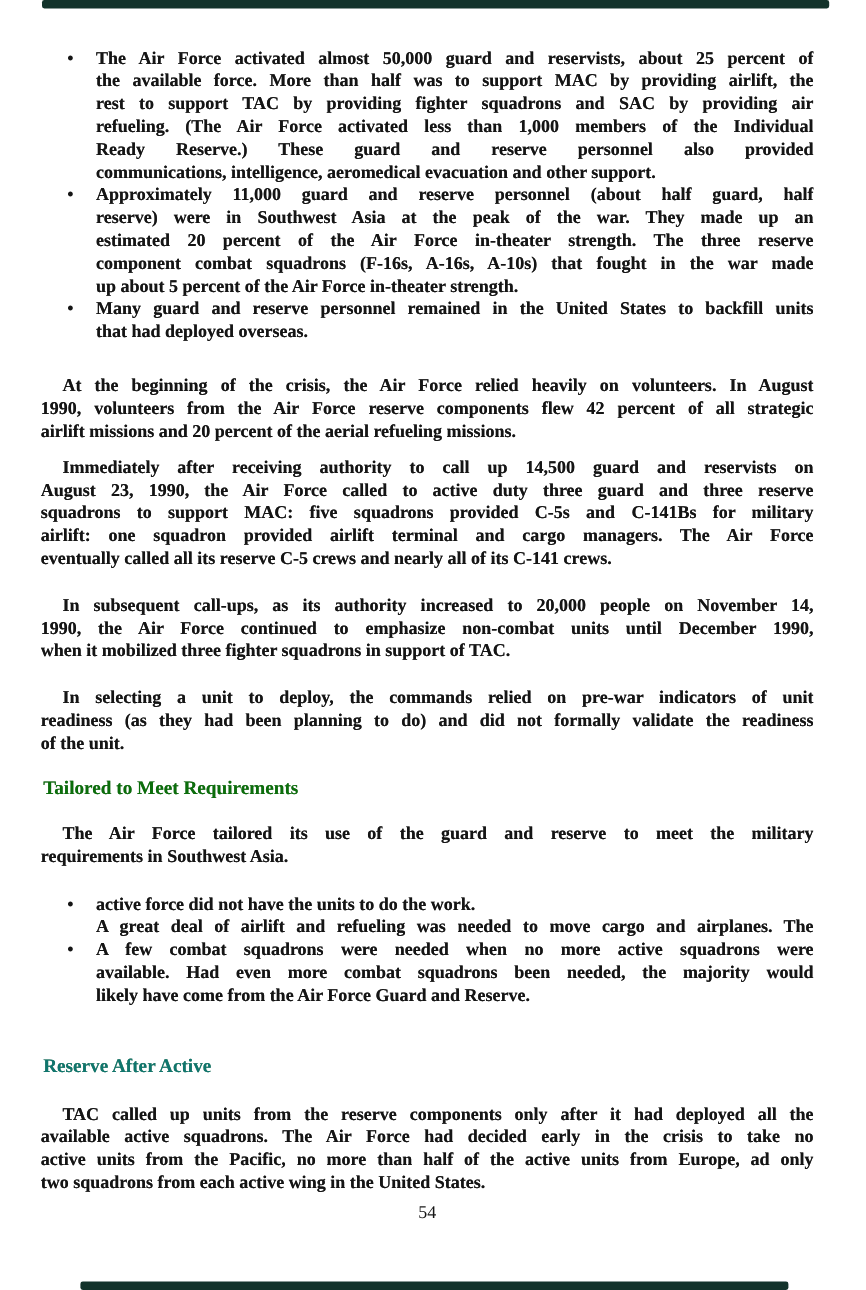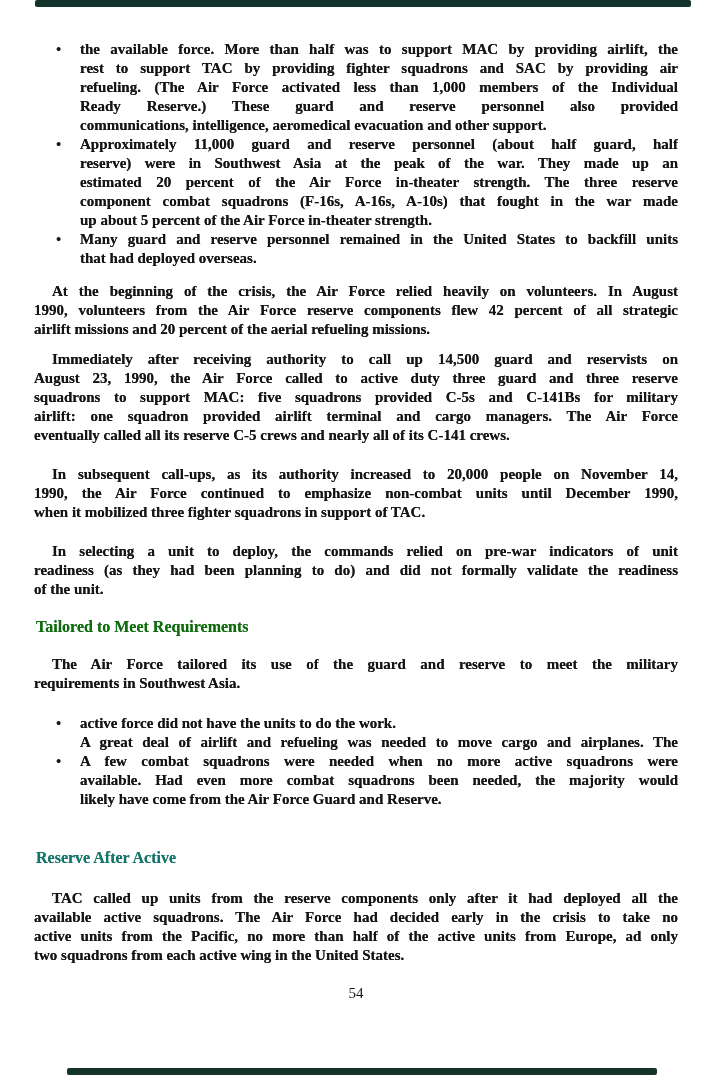--- a/index.html
+++ b/index.html
@@ -72,20 +72,21 @@
 </head>
 <body>
 
 <div class="page" style="color: rgb(21, 21, 21);">
   <div class="scan-bar top" style="background: rgb(19, 51, 43);"></div>
   <div class="content">
     <div id="blocks">
         <div class="block bullet" style="margin-top: 40px;">
           <span class="bullet-marker">•</span>
           <div class="bullet-body">
+            <div class="line">The Air Force activated almost 50,000 guard and reservists, about 25 percent of</div>
             <div class="line">the available force. More than half was to support MAC by providing airlift, the</div>
             <div class="line">rest to support TAC by providing fighter squadrons and SAC by providing air</div>
             <div class="line">refueling. (The Air Force activated less than 1,000 members of the Individual</div>
             <div class="line">Ready Reserve.) These guard and reserve personnel also provided</div>
             <div class="line last">communications, intelligence, aeromedical evacuation and other support.</div>
           </div>
         </div>
         <div class="block bullet" style="margin-top: 0px;">
           <span class="bullet-marker">•</span>
           <div class="bullet-body">
@@ -96,21 +97,21 @@
             <div class="line last">up about 5 percent of the Air Force in-theater strength.</div>
           </div>
         </div>
         <div class="block bullet" style="margin-top: 0px;">
           <span class="bullet-marker">•</span>
           <div class="bullet-body">
             <div class="line">Many guard and reserve personnel remained in the United States to backfill units</div>
             <div class="line last">that had deployed overseas.</div>
           </div>
         </div>
-        <div class="block para" style="margin-top: 14px;">
+        <div class="block para" style="margin-top: 26px;">
           <div class="line first">At the beginning of the crisis, the Air Force relied heavily on volunteers. In August</div>
           <div class="line">1990, volunteers from the Air Force reserve components flew 42 percent of all strategic</div>
           <div class="line last">airlift missions and 20 percent of the aerial refueling missions.</div>
         </div>
         <div class="block para" style="margin-top: 11px;">
           <div class="line first">Immediately after receiving authority to call up 14,500 guard and reservists on</div>
           <div class="line">August 23, 1990, the Air Force called to active duty three guard and three reserve</div>
           <div class="line">squadrons to support MAC: five squadrons provided C-5s and C-141Bs for military</div>
           <div class="line">airlift: one squadron provided airlift terminal and cargo managers. The Air Force</div>
           <div class="line last">eventually called all its reserve C-5 crews and nearly all of its C-141 crews.</div>
@@ -146,16 +147,16 @@
           </div>
         </div>
         <div class="heading" style="color: #0f766e; margin-top: 39px;">Reserve After Active</div>
         <div class="block para" style="margin-top: 22px; font-family: Liberation Serif, serif;">
           <div class="line first">TAC called up units from the reserve components only after it had deployed all the</div>
           <div class="line">available active squadrons. The Air Force had decided early in the crisis to take no</div>
           <div class="line">active units from the Pacific, no more than half of the active units from Europe, ad only</div>
           <div class="line last">two squadrons from each active wing in the United States.</div>
         </div>
       </div>
-    <div class="page-number" id="page-number" style="margin-top: 19px;">54</div>
+    <div class="page-number" id="page-number" style="margin-top: 6px;">54</div>
   </div>
   <div class="scan-bar bottom" style="background: rgb(19, 51, 43);"></div>
 </div>
 
 </body></html>

